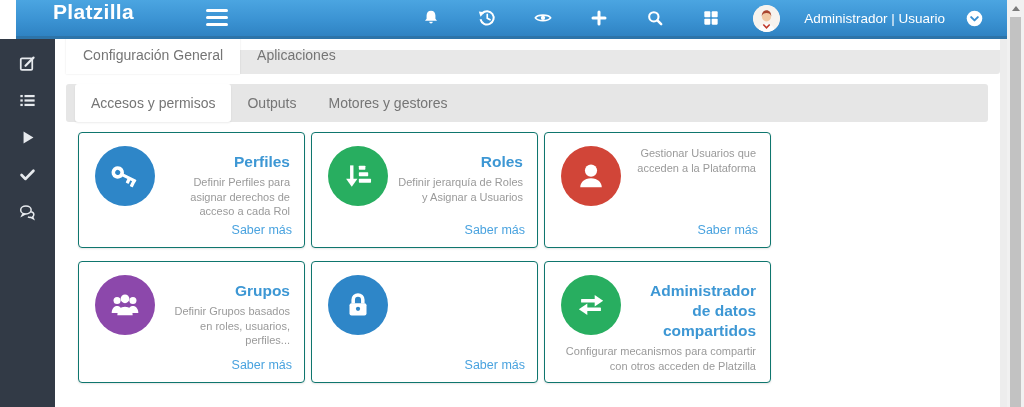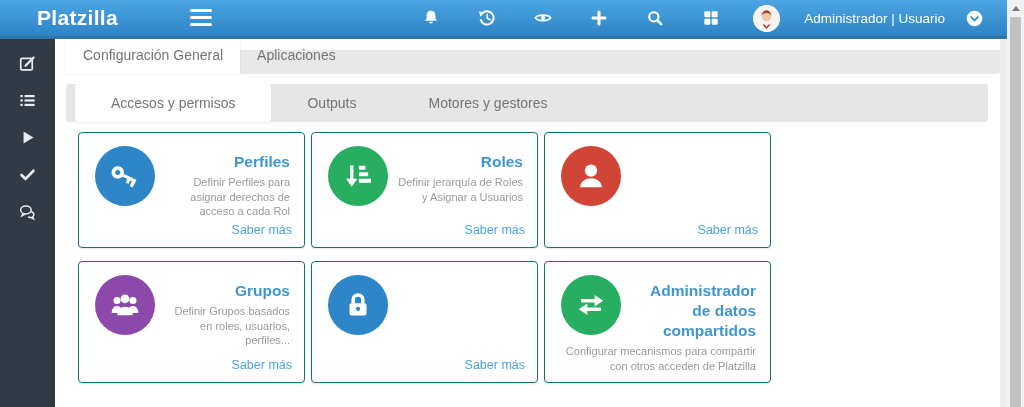--- a/index.html
+++ b/index.html
@@ -1,22 +1,22 @@
 <!DOCTYPE html>
 <html><head>
 <meta charset="utf-8">
 <style>
   * { margin:0; padding:0; box-sizing:border-box; }
   html,body { width:1024px; height:407px; overflow:hidden; }
   body { font-family:"Liberation Sans", sans-serif; background:#fff; position:relative; }
 
   
-  .navbar { position:absolute; top:0; left:0; right:17px; height:39px;
+  .navbar { position:absolute; top:0; left:16px; right:17px; height:39px;
     background:linear-gradient(180deg,#4ba5e1 0%, #3b93d3 55%, #2f83c3 100%);
-    border-bottom:3px solid #2d74a9; display:flex; align-items:center; z-index:5; }
+    border-bottom:3px solid #2d74a9; display:flex; align-items:flex-start; z-index:5; }
   .brand { color:#fff; font-size:21px; font-weight:bold; letter-spacing:.3px; margin-left:37px; cursor:pointer; }
   .hamburger { position:absolute; left:190px; top:9px; width:22px; cursor:pointer; }
   .hamburger i { display:block; height:3px; background:#fff; border-radius:2px; margin-bottom:4px; }
   .nav-right { position:absolute; right:24px; top:0; height:36px; display:flex; align-items:center;gap:12px; }
   .nav-icon { width:20px; height:20px; margin-left:24px; cursor:pointer; display:inline-flex; }
   .nav-icon svg { width:100%; height:100%; }
   .avatar { width:27px; height:27px; border-radius:50%; margin-left:20px; cursor:pointer; overflow:hidden; background:#f7f3ee; flex:none; }
   .user-label { color:#fff; font-size:13.5px; margin-left:12px; cursor:pointer; white-space:nowrap; }
   .chevron-circle { width:17px; height:17px; margin-left:9px; cursor:pointer; }
 
@@ -31,21 +31,21 @@
   .main { position:absolute; top:39px; left:55px; right:24px; bottom:0; background:#fff; padding-top:11px; }
 
   .tabstrip { margin-left:11px; height:24px; background:#e8e8e8; border-radius:0 0 3px 0;
     display:flex; align-items:flex-end; }
   .tab { height:38px; line-height:38px; padding:0 17px; font-size:14px; color:#757575; cursor:pointer; white-space:nowrap; }
   .tab.active { background:#fff; height:41px; line-height:44px; border-radius:2px 2px 0 0;
     box-shadow:0 0 2px rgba(0,0,0,.12); }
 
   .subtabbar { margin:10px 12px 0 11px; height:38px; background:#e6e6e6; border-radius:3px;
     display:flex; align-items:center; }
-  .subtab { height:38px; line-height:38px; padding:0 36px; font-size:14px; color:#757575; cursor:pointer; white-space:nowrap; }
+  .subtab { height:38px; line-height:38px; padding:0 16px; font-size:14px; color:#757575; cursor:pointer; white-space:nowrap; }
   .subtab.active { background:#fff; border-radius:3px; margin-left:9px; box-shadow:0 1px 2px rgba(0,0,0,.08); }
 
   
   .cards { margin:10px 0 0 23px; display:grid; grid-template-columns:repeat(3,227px);
     grid-template-rows:116px 122px; gap:13px 6px; }
   .card { position:relative; background:#fff; border:1px solid #0f766e; border-radius:4px;
     box-shadow:0 1px 2px rgba(0,0,0,.10); padding:13px 14px 10px 14px; overflow:hidden; }
   .circle { float:left; width:60px; height:60px; border-radius:50%; margin:0 8px 4px 2px;
     display:flex; align-items:center; justify-content:center; }
   .circle svg { width:34px; height:34px; }
@@ -235,20 +235,21 @@
     <div class="card">
       <span class="circle" style="background: rgb(209, 69, 56);">
         <svg viewBox="0 0 24 24">
             <g fill="#fff">
               <circle cx="12" cy="8.2" r="4.3"></circle>
               <path d="M12,13.6 c-4.9,0 -7.6,3.2 -7.6,6.4 h15.2 c0,-3.2 -2.7,-6.4 -7.6,-6.4 z"></path>
             </g>
           </svg>
       </span>
       <div class="card-text">
+        <div class="card-desc">Gestionar Usuarios que acceden a la Plataforma</div>
       </div>
       <span class="card-more">Saber más</span>
     </div>
 
     <div class="card">
       <span class="circle" style="background: rgb(140, 72, 171);">
         <svg viewBox="0 0 24 24">
             <g fill="#fff">
               <circle cx="6.4" cy="8.8" r="2.5"></circle>
               <circle cx="17.6" cy="8.8" r="2.5"></circle>

